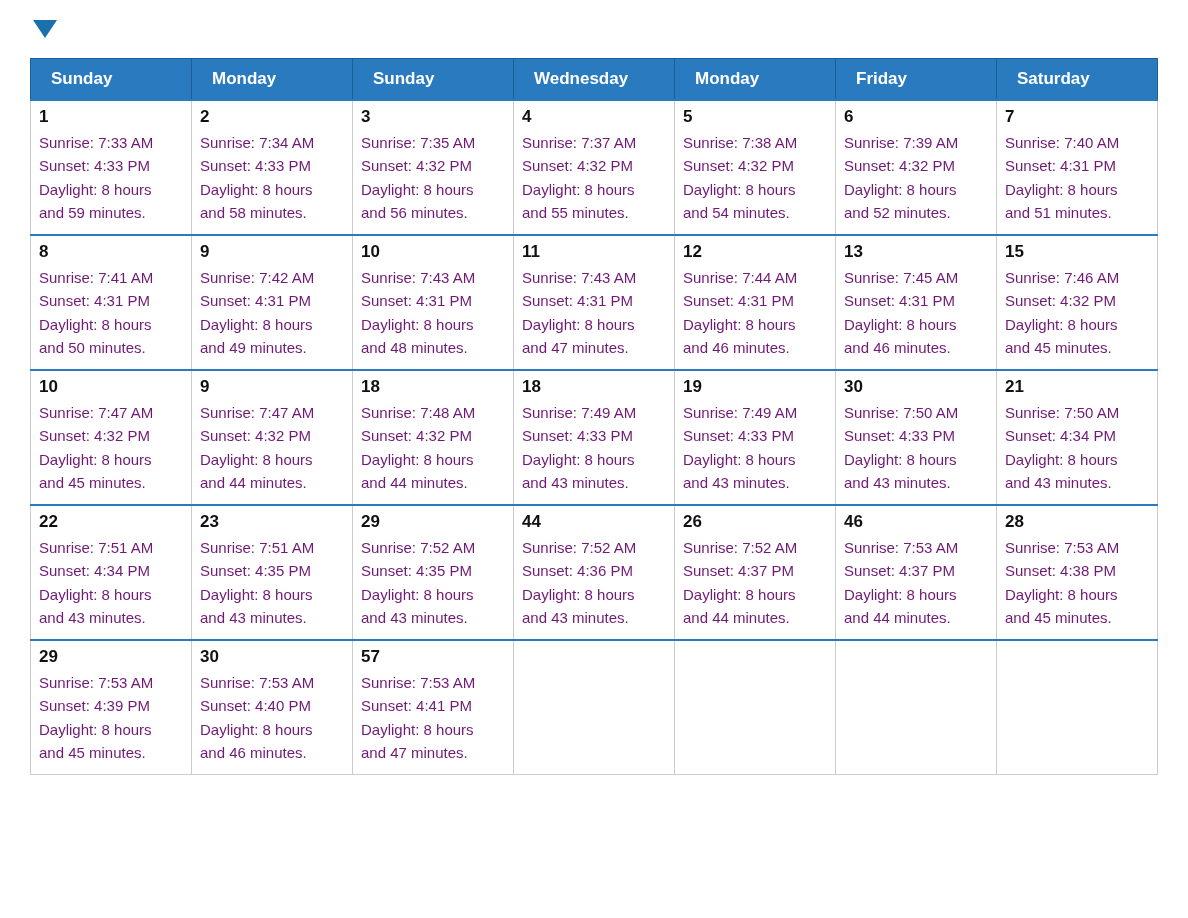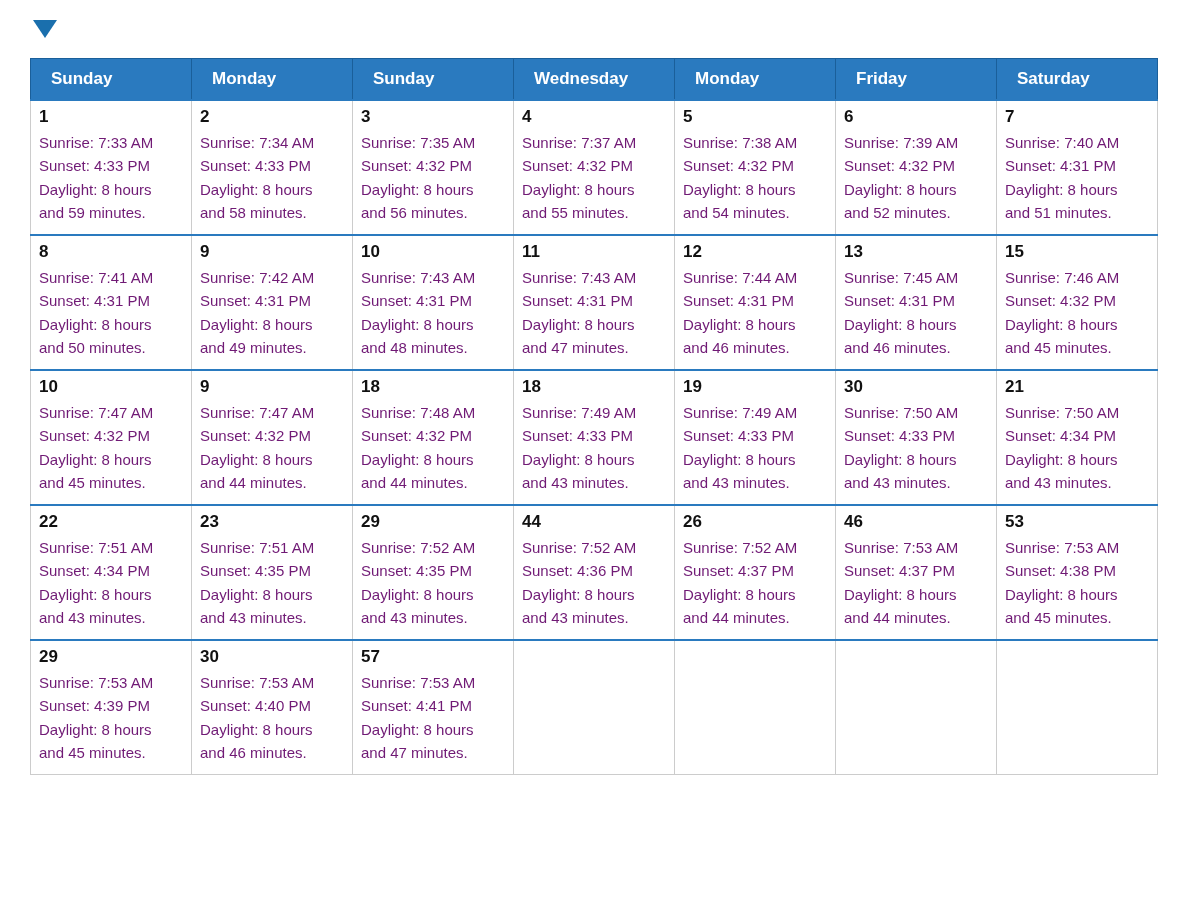--- a/index.html
+++ b/index.html
@@ -164,21 +164,21 @@
         <td><span class="day-num">30</span><span class="day-info">Sunrise: 7:50 AM<br>Sunset: 4:33 PM<br>Daylight: 8 hours<br>and 43 minutes.</span></td>
         <td><span class="day-num">21</span><span class="day-info">Sunrise: 7:50 AM<br>Sunset: 4:34 PM<br>Daylight: 8 hours<br>and 43 minutes.</span></td>
       </tr>
       <tr>
         <td><span class="day-num">22</span><span class="day-info">Sunrise: 7:51 AM<br>Sunset: 4:34 PM<br>Daylight: 8 hours<br>and 43 minutes.</span></td>
         <td><span class="day-num">23</span><span class="day-info">Sunrise: 7:51 AM<br>Sunset: 4:35 PM<br>Daylight: 8 hours<br>and 43 minutes.</span></td>
         <td><span class="day-num">29</span><span class="day-info">Sunrise: 7:52 AM<br>Sunset: 4:35 PM<br>Daylight: 8 hours<br>and 43 minutes.</span></td>
         <td><span class="day-num">44</span><span class="day-info">Sunrise: 7:52 AM<br>Sunset: 4:36 PM<br>Daylight: 8 hours<br>and 43 minutes.</span></td>
         <td><span class="day-num">26</span><span class="day-info">Sunrise: 7:52 AM<br>Sunset: 4:37 PM<br>Daylight: 8 hours<br>and 44 minutes.</span></td>
         <td><span class="day-num">46</span><span class="day-info">Sunrise: 7:53 AM<br>Sunset: 4:37 PM<br>Daylight: 8 hours<br>and 44 minutes.</span></td>
-        <td><span class="day-num">53</span><span class="day-info">Sunrise: 7:53 AM<br>Sunset: 4:38 PM<br>Daylight: 8 hours<br>and 45 minutes.</span></td>
+        <td><span class="day-num">28</span><span class="day-info">Sunrise: 7:53 AM<br>Sunset: 4:38 PM<br>Daylight: 8 hours<br>and 45 minutes.</span></td>
       </tr>
       <tr>
         <td><span class="day-num">29</span><span class="day-info">Sunrise: 7:53 AM<br>Sunset: 4:39 PM<br>Daylight: 8 hours<br>and 45 minutes.</span></td>
         <td><span class="day-num">30</span><span class="day-info">Sunrise: 7:53 AM<br>Sunset: 4:40 PM<br>Daylight: 8 hours<br>and 46 minutes.</span></td>
         <td><span class="day-num">57</span><span class="day-info">Sunrise: 7:53 AM<br>Sunset: 4:41 PM<br>Daylight: 8 hours<br>and 47 minutes.</span></td>
         <td class="empty-cell"></td>
         <td class="empty-cell"></td>
         <td class="empty-cell"></td>
         <td class="empty-cell"></td>
       </tr>

